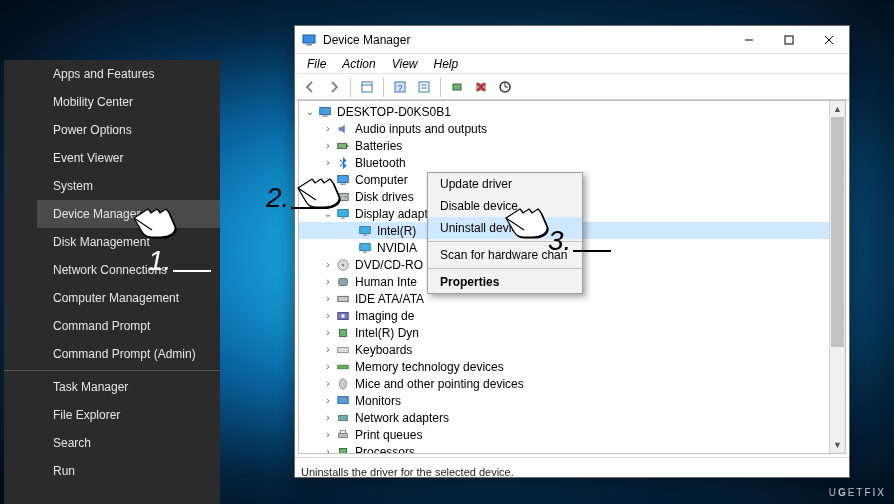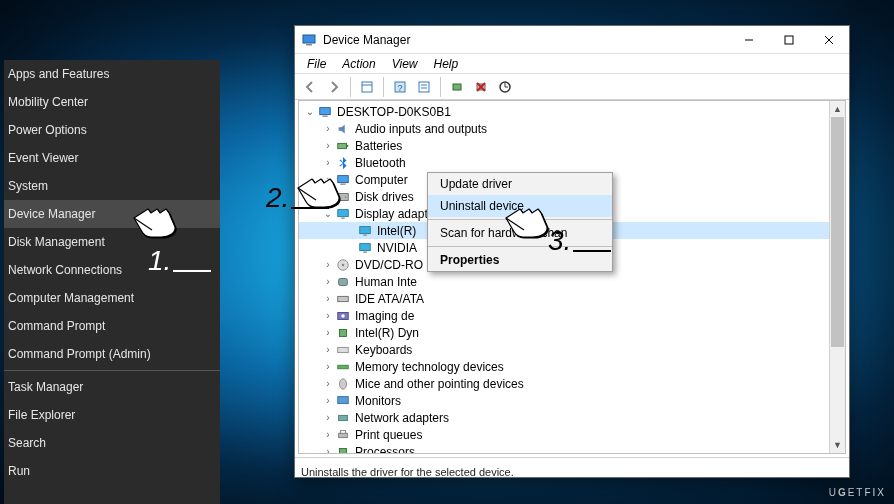--- a/index.html
+++ b/index.html
@@ -9,21 +9,21 @@
 }
 .vignette { position:absolute; inset:0; box-shadow: inset 0 0 120px 40px rgba(0,0,0,.6); pointer-events:none; }
 
 .winx {
   position: absolute; left: 4px; top: 60px; width: 216px; bottom: 0px;
   background: #2b2b2b; color: #e6e6e6; font-size: 12px; z-index: 5;
   display: flex; flex-direction: column;
 }
 .winx .sep { border-top: 1px solid #555; margin: 2px 0; }
 .winx .item {
-  padding: 7px 4px; cursor: default; display: flex; justify-content: space-between; align-items: center;
+  padding: 7px 16px; cursor: default; display: flex; justify-content: space-between; align-items: center; margin-left: 33px;
 }
 .winx .item.sel { background: #4a4a4a; }
 
 .dm {
   position: absolute; left: 294px; top: 25px; width: 556px; height: 453px;
   background: #fff; border: 1px solid #6a6a6a; box-shadow: 0 8px 18px rgba(0,0,0,.45);
   display: flex; flex-direction: column; z-index: 4;
 }
 .dm-titlebar {
   height: 28px; background: #fff; display: flex; align-items: center; border-bottom: 1px solid #e0e0e0;
@@ -47,21 +47,21 @@
 .lvl0 { padding-left: 4px; }
 .lvl1 { padding-left: 22px; }
 .lvl2 { padding-left: 44px; }
 .dm-scroll { width:16px; background:#f0f0f0; border-left:1px solid #d0d0d0; position:relative; }
 .dm-scroll .sbtn { height:16px; display:flex; align-items:center; justify-content:center; color:#555; font-size:9px; }
 .dm-scroll .track { position:absolute; top:16px; bottom:16px; left:0; right:0; }
 .dm-scroll .thumb { position:absolute; top:0; height:72%; left:1px; right:1px; background:#c2c2c2; }
 .dm-status { height: 20px; border-top:1px solid #d0d0d0; font-size: 11px; padding: 8px 6px; color:#222; }
 
 .ctx {
-  position: absolute; left: 427px; top: 172px; width: 186px; background:#f2f2f2; border:1px solid #a0a0a0;
+  position: absolute; left: 427px; top: 172px; width: 156px; background:#f2f2f2; border:1px solid #a0a0a0;
   box-shadow: 3px 3px 6px rgba(0,0,0,.35); z-index: 7; font-size:12px;
 }
 .ctx .ci { padding: 4px 12px; cursor:default; }
 .ctx .ci.sel { background:#cde8ff; }
 .ctx .csep { border-top:1px solid #c0c0c0; margin: 2px 0; }
 .ctx .ci.prop { font-weight:bold; }
 
 .anno { position:absolute; font-family: Georgia, serif; font-size: 28px; color:#000; z-index: 9; font-style:italic; }
 .anno .line { display:inline-block; border-bottom:2px solid #000; width:38px; margin-left:2px; vertical-align: -2px;}
 .anno.white { color:#fff; }
@@ -426,20 +426,21 @@
           <div class="thumb"></div>
         </div>
       <div class="sbtn" style="position:absolute;bottom:0;left:0;right:0">▼</div>
     </div>
   </div>
   <div class="dm-status">Uninstalls the driver for the selected device.</div>
 </div>
 
 <div class="ctx">
   <div class="ci">Update driver</div>
+  <div class="ci">Disable device</div>
   <div class="ci sel">Uninstall device</div>
   <div class="csep"></div>
   <div class="ci">Scan for hardware chan</div>
   <div class="csep"></div>
   <div class="ci prop">Properties</div>
 </div>
 
 <div class="anno white" style="left:148px; top:245px;"><span>1.</span><span class="line"></span></div>
 <div class="anno" style="left:266px; top:182px;"><span>2.</span><span class="line"></span></div>
 <div class="anno" style="left:548px; top:225px;"><span>3.</span><span class="line"></span></div>

